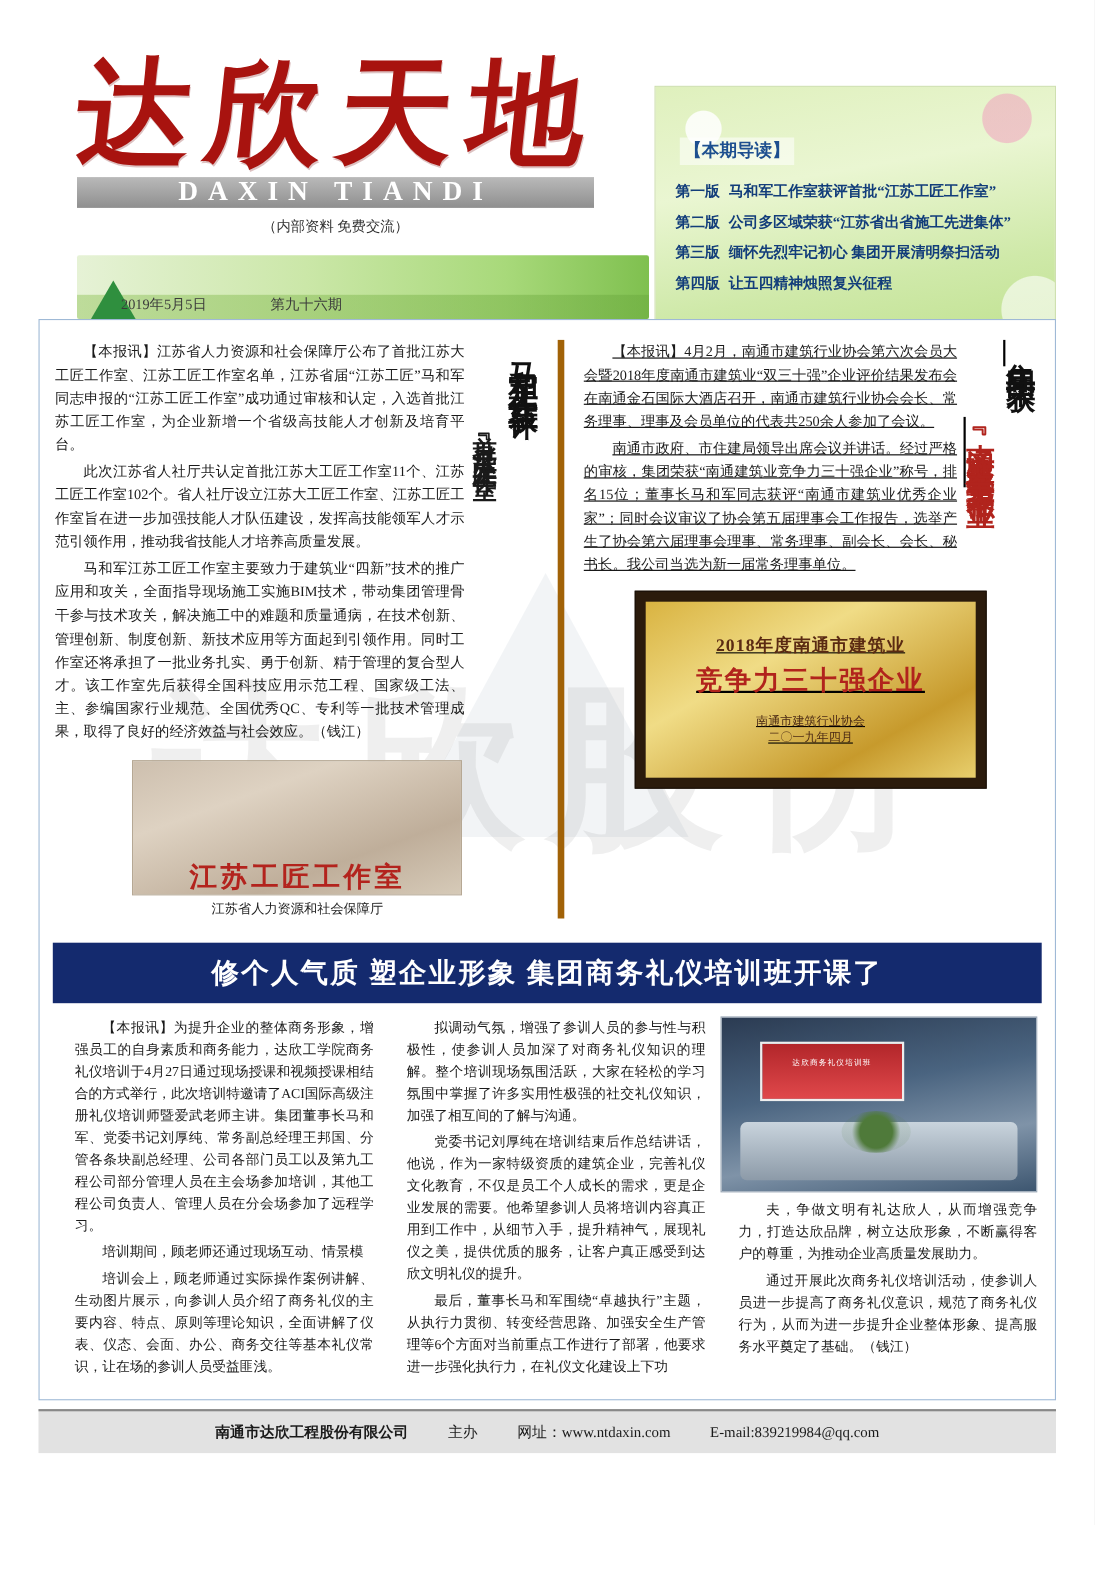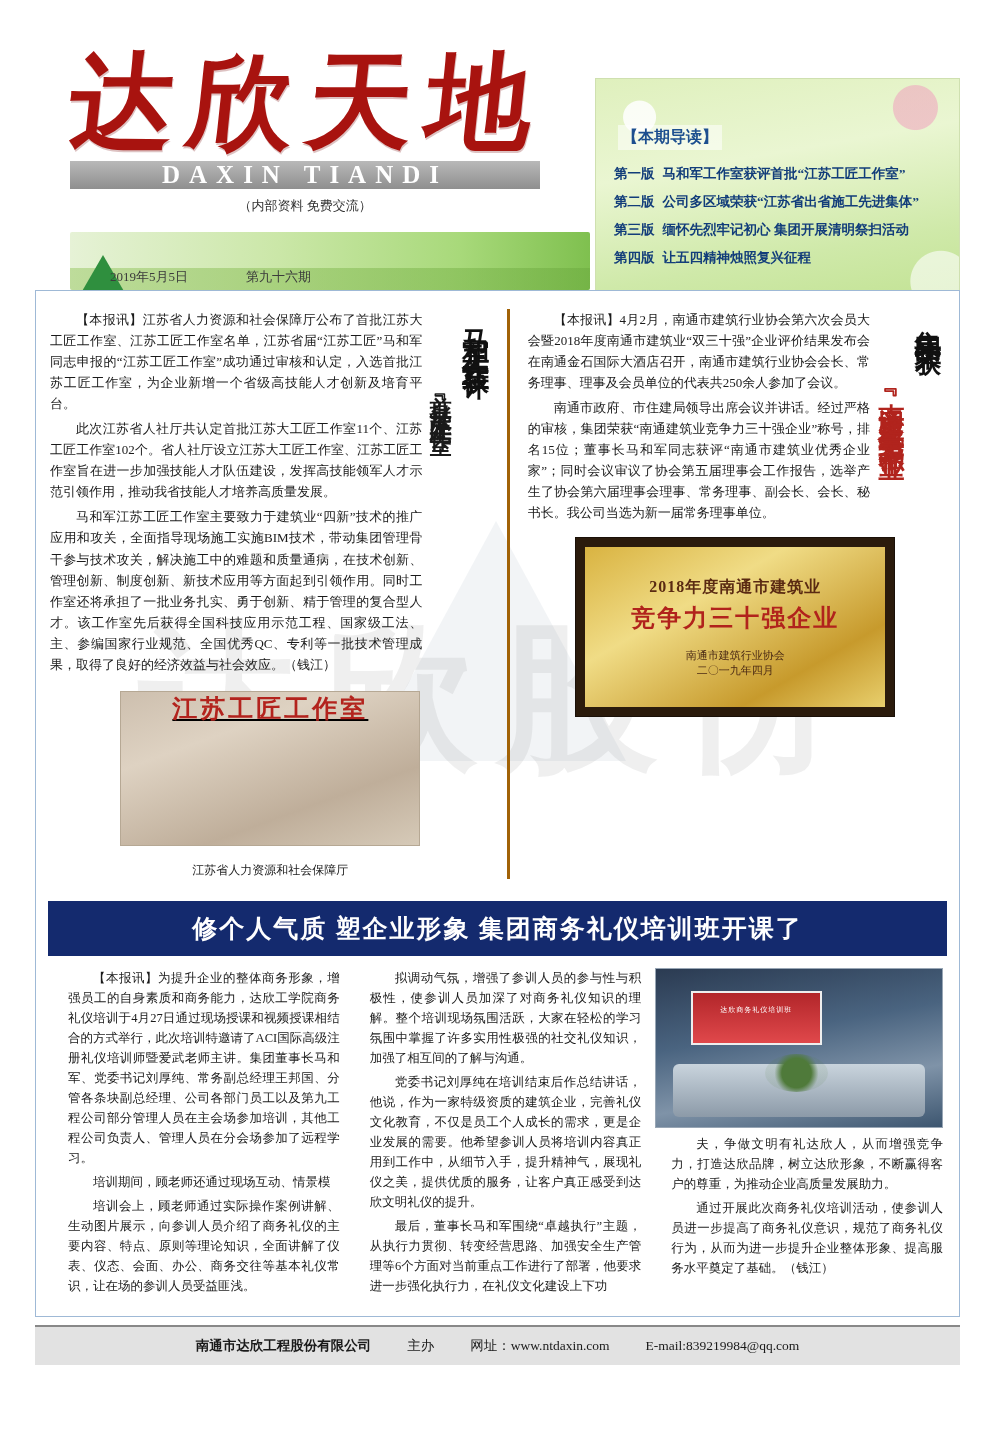--- a/index.html
+++ b/index.html
@@ -202,21 +202,21 @@
   }
 
   
   .top-area {
     position: relative;
     display: flex;
     z-index: 1;
     padding: 18px 0 10px 0;
   }
   .col-left { width: 51%; padding: 0 16px 0 14px; }
-  .col-right { width: 49%; padding: 0 16px 0 18px; border-left: 3px solid #a16207; }
+  .col-right { width: 49%; padding: 0 16px 0 18px; border-left: 6px solid #a16207; text-decoration: underline; }
 
   .vtitle-wrap { display: flex; flex-direction: row-reverse; }
   .vtitle {
     writing-mode: vertical-rl;
     text-orientation: upright;
     font-size: 27px;
     font-weight: bold;
     letter-spacing: 6px;
     color: #111;
     line-height: 1.15;
@@ -240,37 +240,36 @@
     text-align: justify;
   }
   .art-text p { margin: 0 0 4px 0; text-indent: 2em; }
 
   
   .photo-card {
     margin: 12px auto 0 auto;
     width: 300px;
   }
   .photo-plate {
-    height: 155px;
+    height: 123px;
     background: linear-gradient(160deg,#cdbfae,#ded2c2 30%,#bfae9a 70%,#d6cab8);
     border: 1px solid #b6a894;
     display: flex;
-    align-items: flex-start;
+    align-items: flex-end;
     justify-content: center;
-    text-decoration: underline;
   }
   .photo-plate span {
     font-size: 25px;
     font-weight: bold;
     color: #b3231d;
     letter-spacing: 3px;
     font-family: "Liberation Serif", serif;
   }
   .photo-cap {
-    margin-top: 16px;
+    margin-top: 4px;
     text-align: center;
     font-size: 12px;
     color: #222;
   }
   .award-frame {
     margin: 10px auto 0 auto;
     width: 320px;
     height: 180px;
     background: #2b1b0c;
     padding: 9px;

